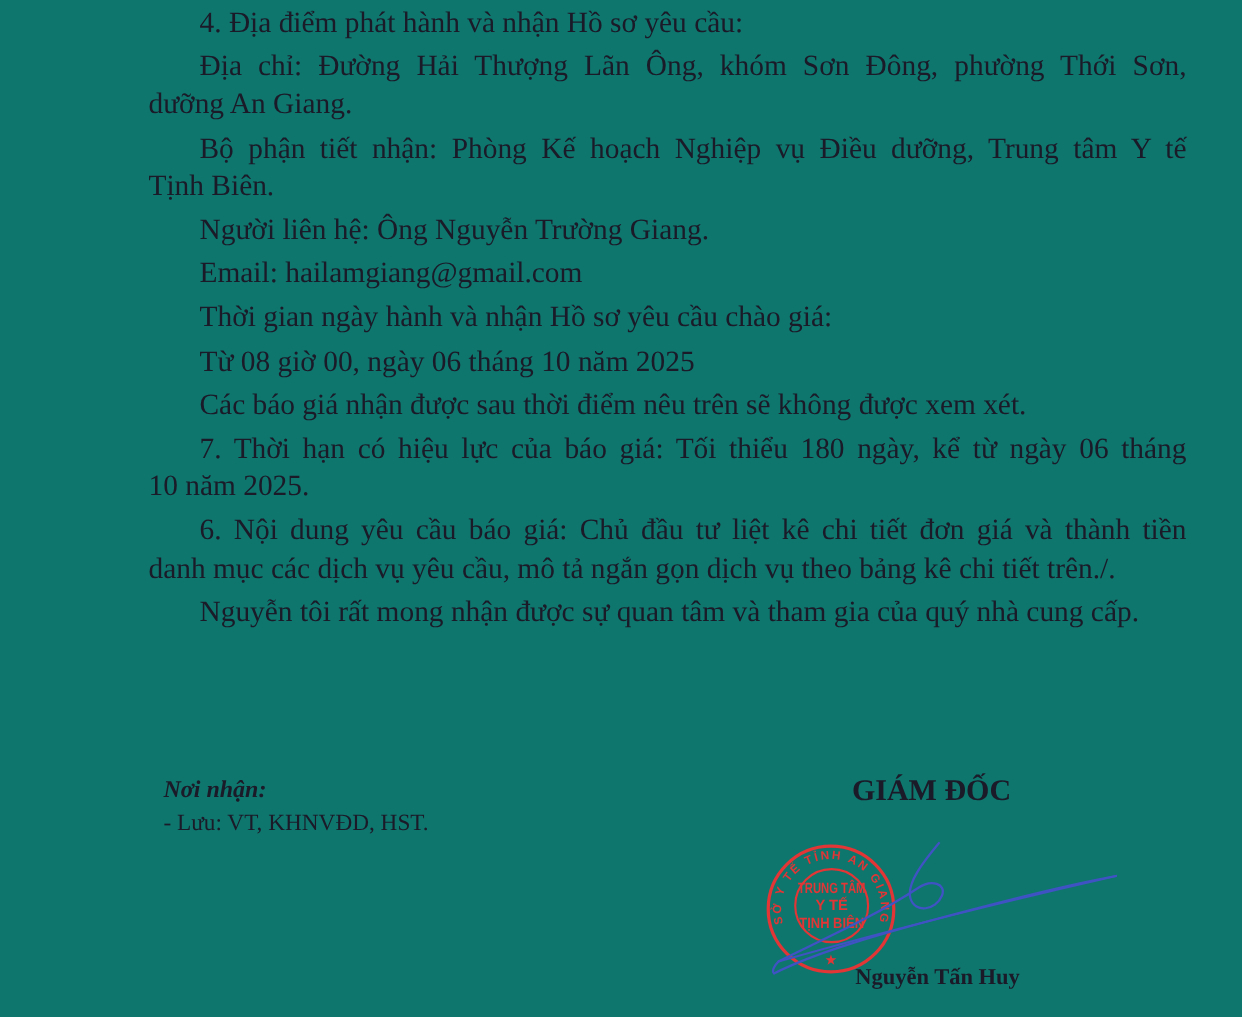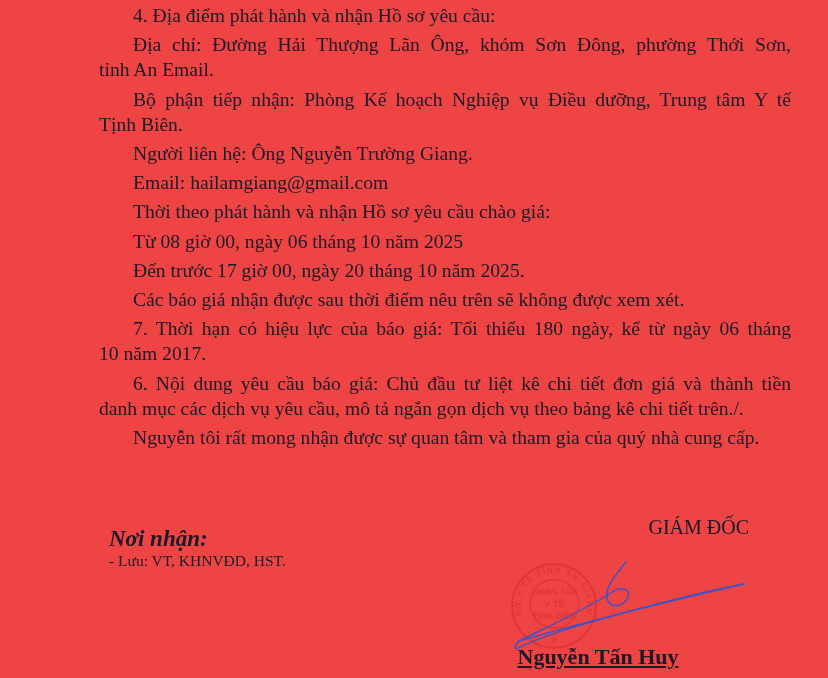--- a/index.html
+++ b/index.html
@@ -1,69 +1,68 @@
 <!DOCTYPE html>
 <html><head>
 <meta charset="utf-8">
 <style>
   html,body{margin:0;padding:0;background:#ffffff;}
   .page{
     position:relative;
     width:828px;height:678px;
-    background:#ef4444;
+    background:#0f766e;
     overflow:hidden;
     font-family:"Liberation Serif", serif;
     color:#1a1a28;
   }
   .doc-body{
     position:absolute;left:99px;top:3px;width:692px;
     font-size:19.6px;line-height:25.2px;
   }
   .line{white-space:nowrap;}
   .line.ind{text-indent:34px;}
   .line.jf{white-space:normal;text-align:justify;text-align-last:justify;}
   .line.pend{margin-bottom:4px;}
   .recipients{
     position:absolute;left:109px;top:518px;
     font-size:15.5px;line-height:18.5px;
   }
   .recipients .heading{
-    font-weight:bold;font-style:italic;font-size:23px;margin-bottom:3px;margin-top:12px;
+    font-weight:bold;font-style:italic;font-size:16px;margin-bottom:3px;
   }
   .signer-title{
-    position:absolute;left:449px;top:516px;width:300px;
-    text-align:right;font-size:20px;font-weight:normal;
+    position:absolute;left:471px;top:516px;width:300px;
+    text-align:center;font-size:20px;font-weight:bold;
   }
   .signer-name{
-    position:absolute;left:446px;top:644px;width:304px;
-    text-align:center;font-size:22px;font-weight:bold;text-decoration:underline;
+    position:absolute;left:473px;top:644px;width:304px;
+    text-align:center;font-size:15px;font-weight:bold;
   }
   .seal-svg{position:absolute;left:509px;top:561px;width:90px;height:90px;}
   .seal-svg text{font-family:"Liberation Sans", sans-serif;font-weight:bold;}
   .signature-svg{position:absolute;left:440px;top:550px;width:320px;height:110px;}
 </style>
 </head>
 <body>
 
 <div class="page">
 
   <div class="doc-body">
     <div class="line ind pend">4. Địa điểm phát hành và nhận Hồ sơ yêu cầu:</div>
     <div class="line ind jf">Địa chỉ: Đường Hải Thượng Lãn Ông, khóm Sơn Đông, phường Thới Sơn,</div>
-    <div class="line pend">tỉnh An Email.</div>
-    <div class="line ind jf">Bộ phận tiếp nhận: Phòng Kế hoạch Nghiệp vụ Điều dưỡng, Trung tâm Y tế</div>
+    <div class="line pend">dưỡng An Giang.</div>
+    <div class="line ind jf">Bộ phận tiết nhận: Phòng Kế hoạch Nghiệp vụ Điều dưỡng, Trung tâm Y tế</div>
     <div class="line pend">Tịnh Biên.</div>
     <div class="line ind pend">Người liên hệ: Ông Nguyễn Trường Giang.</div>
     <div class="line ind pend">Email: hailamgiang@gmail.com</div>
-    <div class="line ind pend">Thời theo phát hành và nhận Hồ sơ yêu cầu chào giá:</div>
+    <div class="line ind pend">Thời gian ngày hành và nhận Hồ sơ yêu cầu chào giá:</div>
     <div class="line ind pend">Từ 08 giờ 00, ngày 06 tháng 10 năm 2025</div>
-    <div class="line ind pend">Đến trước 17 giờ 00, ngày 20 tháng 10 năm 2025.</div>
     <div class="line ind pend">Các báo giá nhận được sau thời điểm nêu trên sẽ không được xem xét.</div>
     <div class="line ind jf">7. Thời hạn có hiệu lực của báo giá: Tối thiểu 180 ngày, kể từ ngày 06 tháng</div>
-    <div class="line pend">10 năm 2017.</div>
+    <div class="line pend">10 năm 2025.</div>
     <div class="line ind jf">6. Nội dung yêu cầu báo giá: Chủ đầu tư liệt kê chi tiết đơn giá và thành tiền</div>
     <div class="line pend">danh mục các dịch vụ yêu cầu, mô tả ngắn gọn dịch vụ theo bảng kê chi tiết trên./.</div>
     <div class="line ind pend">Nguyễn tôi rất mong nhận được sự quan tâm và tham gia của quý nhà cung cấp.</div>
   </div>
 
   <div class="recipients">
     <div class="heading">Nơi nhận:</div>
     <div>- Lưu:  VT, KHNVĐD, HST.</div>
   </div>
 

